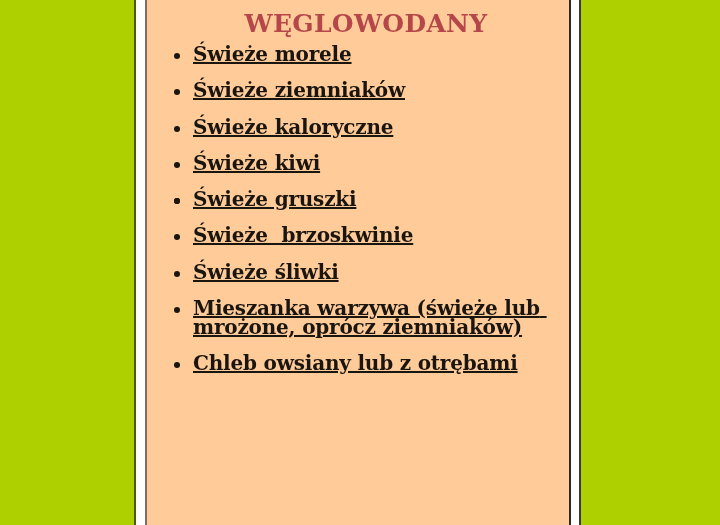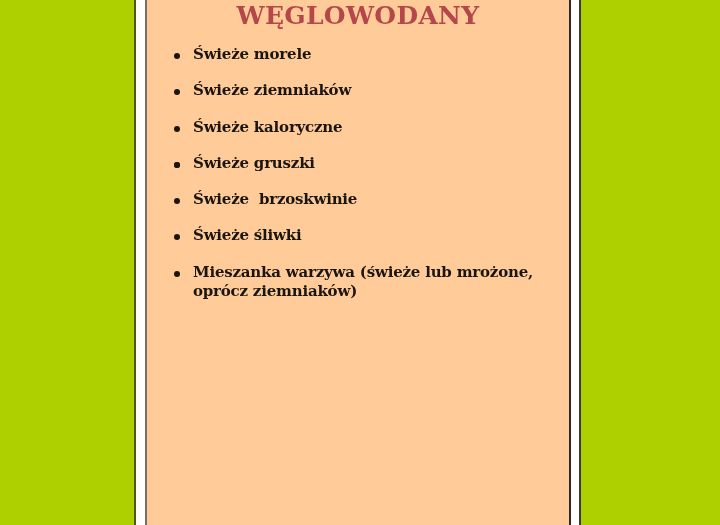--- a/index.html
+++ b/index.html
@@ -26,55 +26,58 @@
     box-sizing: border-box;
   }
   .title {
     position: absolute; left: 145px; width: 426px; top: 1px;
     text-align: center;
     color: #B5474A;
     font-family: "DejaVu Serif", serif;
     font-weight: bold;
     font-size: 25px;
     letter-spacing: 0.3px;
-    margin: 0;
+    margin: 8px;
     line-height: 30px;
   }
   .list {
     position: absolute; left: 193px; top: 45px;
     width: 368px;
     margin: 0; padding: 0; list-style: none;
   }
   .list li {
     position: relative;
     color: #1b1510;
     font-family: "DejaVu Serif", serif;
     font-weight: bold;
-    font-size: 15px;
+    font-size: 20px;
     line-height: 19px;
     margin: 0 0 17.3px 0;
     letter-spacing: -0.2px;
     white-space: pre-wrap;
+    text-decoration: underline;
   }
   .list li .bullet {
     position: absolute; left: -19px; top: 8px;
     width: 6px; height: 6px; border-radius: 50%;
     background: #1b1510;
   }
 </style>
 </head>
 <body>
 
 <div class="slide-frame"></div>
 <div class="content-box"></div>
 
 <h1 class="title">WĘGLOWODANY</h1>
 
 <ul class="list">
   <li><span class="bullet"></span><span>Świeże morele</span></li>
   <li><span class="bullet"></span><span>Świeże ziemniaków</span></li>
   <li><span class="bullet"></span><span>Świeże kaloryczne</span></li>
+  <li><span class="bullet"></span><span>Świeże kiwi</span></li>
   <li><span class="bullet"></span></li>
   <li><span class="bullet"></span><span>Świeże gruszki</span></li>
   <li><span class="bullet"></span><span>Świeże  brzoskwinie</span></li>
   <li><span class="bullet"></span><span>Świeże śliwki</span></li>
   <li><span class="bullet"></span><span>Mieszanka warzywa (świeże lub mrożone, oprócz ziemniaków)</span></li>
+  <li><span class="bullet"></span><span>Chleb owsiany lub z otrębami</span></li>
 </ul>
 
 </body></html>

